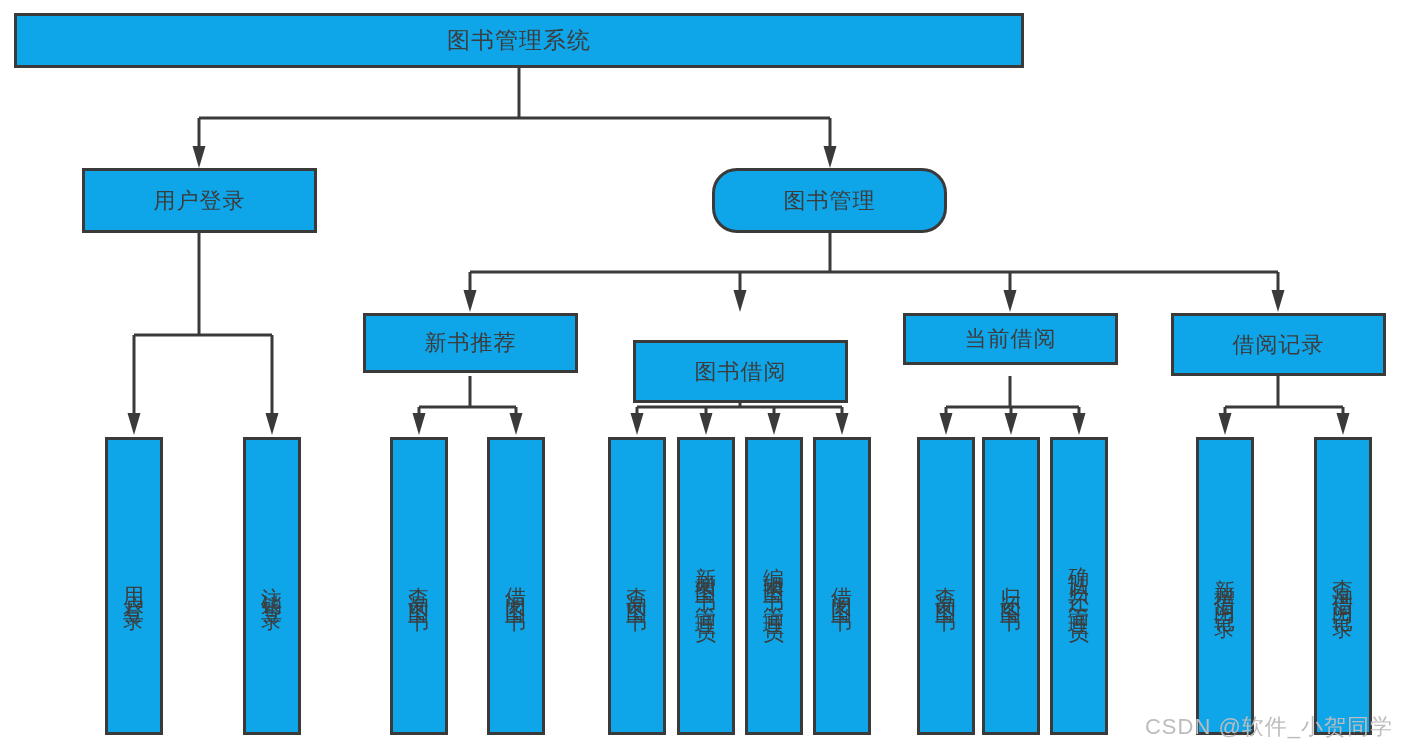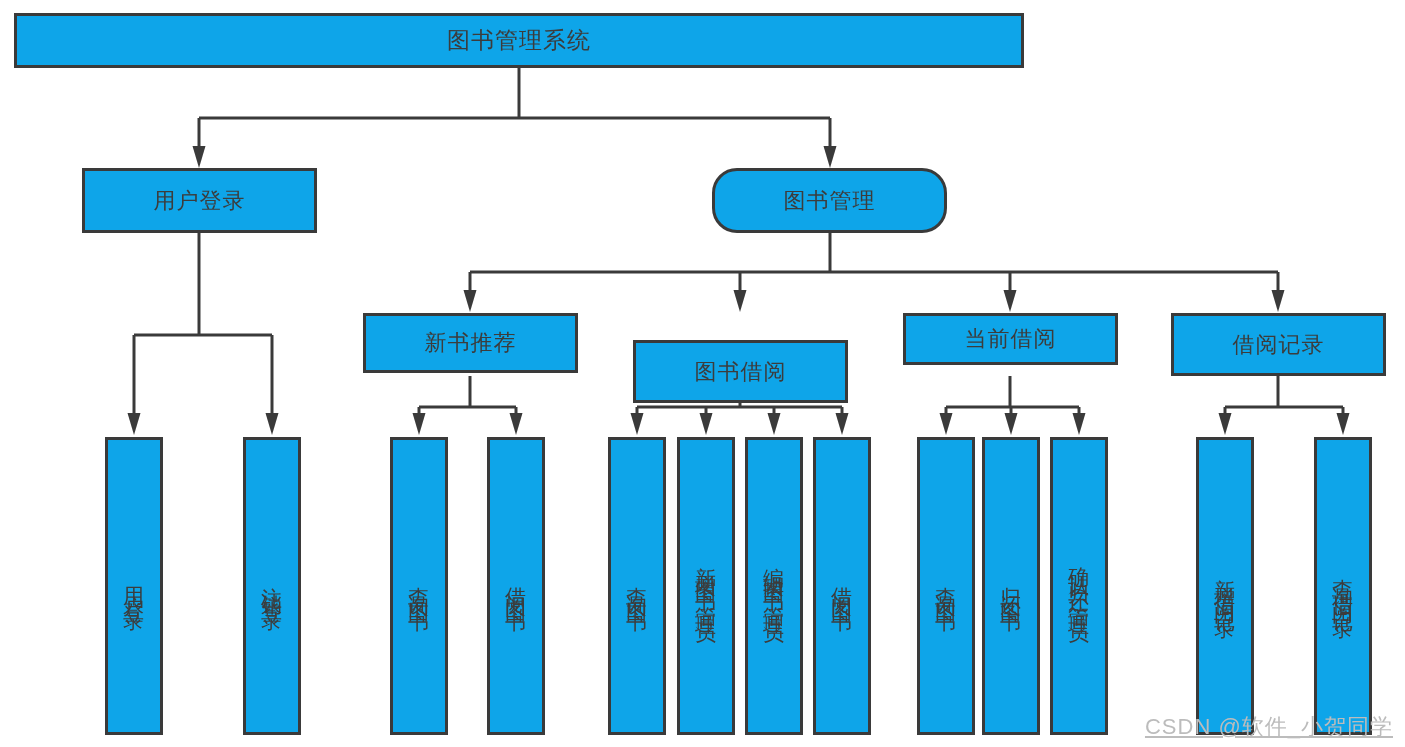--- a/index.html
+++ b/index.html
@@ -47,21 +47,20 @@
     white-space: nowrap;
   }
   #watermark {
     position: absolute;
     right: 12px;
     bottom: 5px;
     font-size: 22px;
     color: #bcbcbc;
     letter-spacing: 1px;
     white-space: nowrap;
-    text-decoration: underline;
   }
 </style>
 </head>
 <body>
 
 <div id="stage">
 
   <svg id="connectors" viewBox="0 0 1405 747" xmlns="http://www.w3.org/2000/svg" fill="none" stroke="#3a3a3a" stroke-width="3">
 
     <path d="M519 67 V118"></path>

